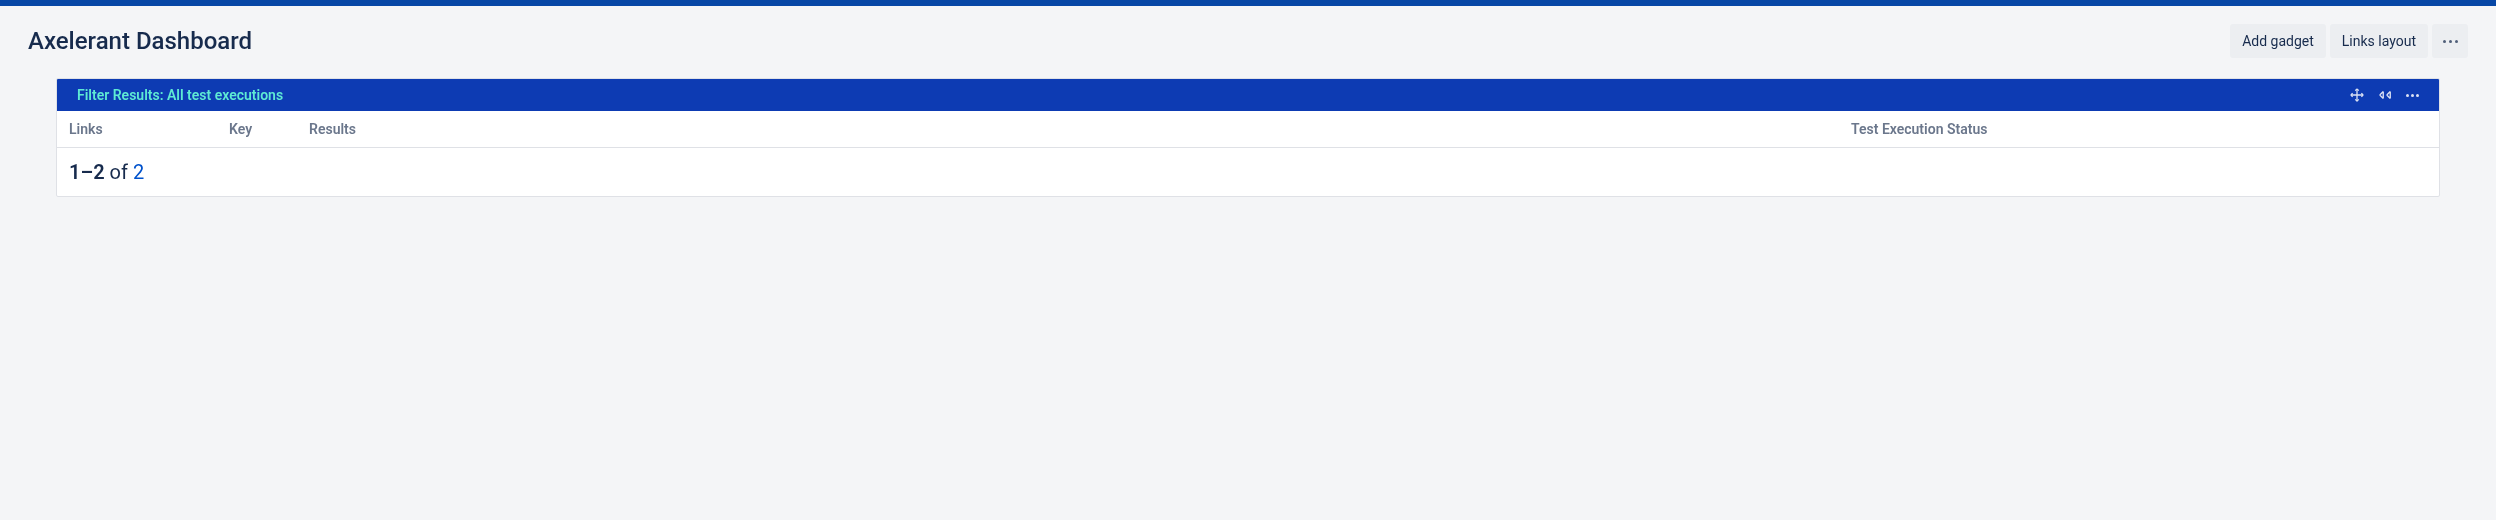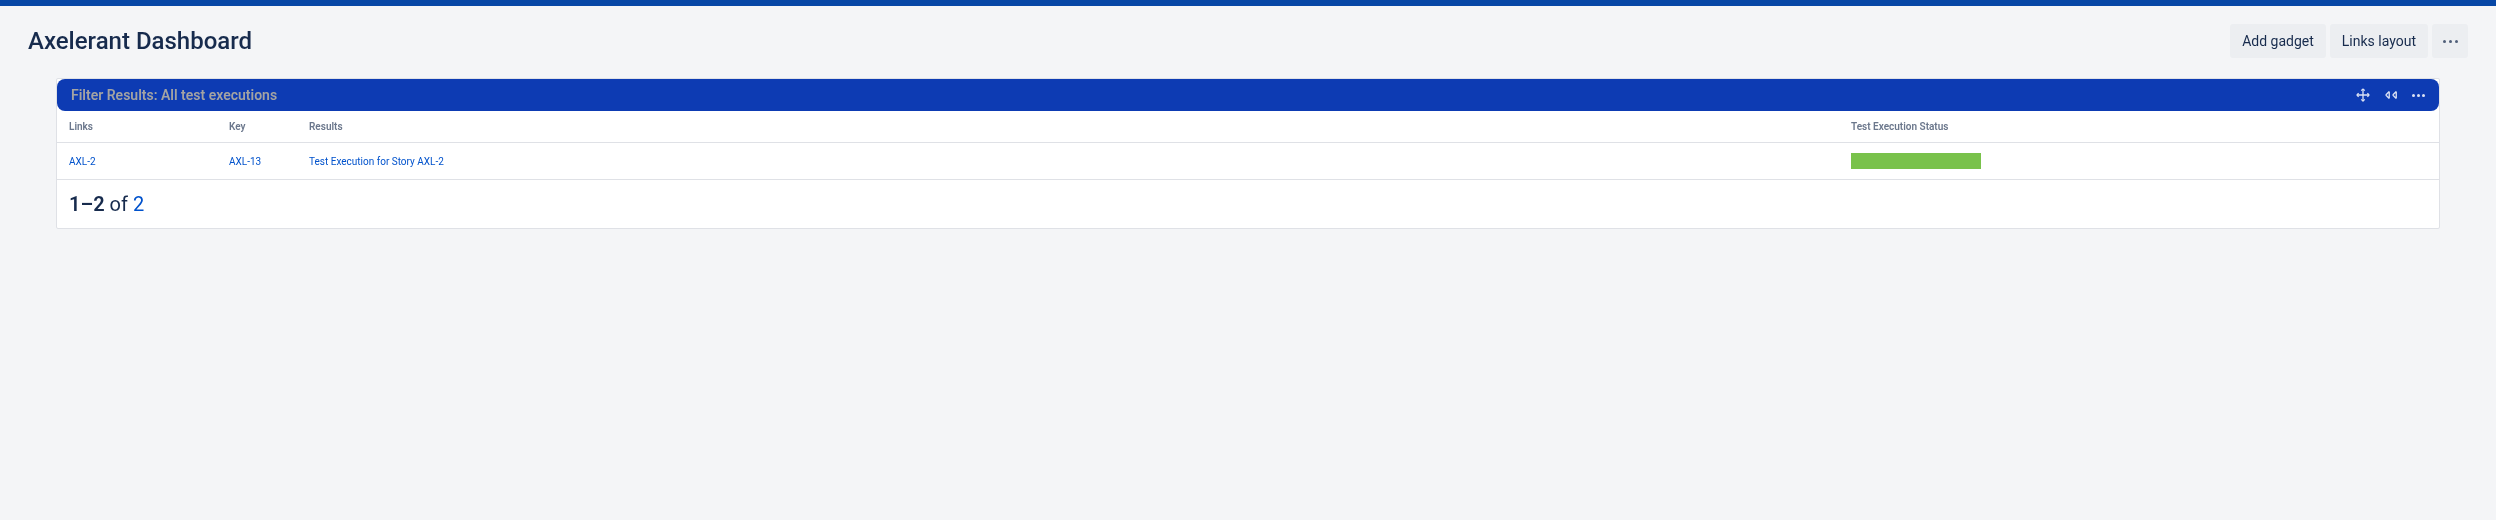--- a/index.html
+++ b/index.html
@@ -80,27 +80,26 @@
   }
   .gadget {
     margin: 0 28px;
     background: #fff;
     border: 1px solid var(--border);
     border-radius: 2px;
     overflow: hidden;
   }
   .gadget-header {
     background: var(--gadget-header);
-    color: #a3a3a3;
-    display: flex;
-    align-items: center;
-    padding: 8px 14px;
+    color: #5eead4;
+    display: flex;
+    align-items: center;
+    padding: 8px 20px;
     font-size: 14px;
     font-weight: 600;
-    border-radius: 8px;
   }
   .gadget-title { flex: 1; }
   .gadget-icons {
     display: flex;
     align-items: center;
     gap: 14px;
     opacity: 0.85;
   }
   .gadget-icons svg { display: block; }
   .gadget-icons .mini-dots {
@@ -114,21 +113,21 @@
     border-radius: 50%;
   }
   table.results {
     width: 100%;
     border-collapse: collapse;
   }
   table.results th, table.results td {
     text-align: left;
     padding: 10px 12px;
     border-bottom: 1px solid var(--border);
-    font-size: 10px;
+    font-size: 14px;
   }
   table.results th {
     color: var(--muted);
     font-weight: 600;
   }
   table.results td a, .link {
     color: var(--link);
     text-decoration: none;
   }
   .col-links   { width: 160px; }
@@ -201,30 +200,20 @@
     <table class="results">
       <thead>
         <tr>
           <th class="col-links">Links</th>
           <th class="col-key">Key</th>
           <th class="col-summary">Results</th>
           <th class="col-status">Test Execution Status</th>
         </tr>
       </thead>
       <tbody id="rows">
-          <tr>
-            <td><a href="#">AXL-2</a></td>
-            <td><a href="#">AXL-13</a></td>
-            <td><a href="#">Test Execution for Story AXL-2</a></td>
-            <td>
-              <div class="status-bar">
-                <div class="status-seg seg-green" style="width: 100%;"></div>
-              </div>
-            </td>
-          </tr>
         </tbody>
     </table>
 
     <div class="footer">
       <strong><span>1</span>–<span>2</span></strong>
       <span>of</span>
       <a href="#" class="link">2</a>
     </div>
   </div>
 </div>

